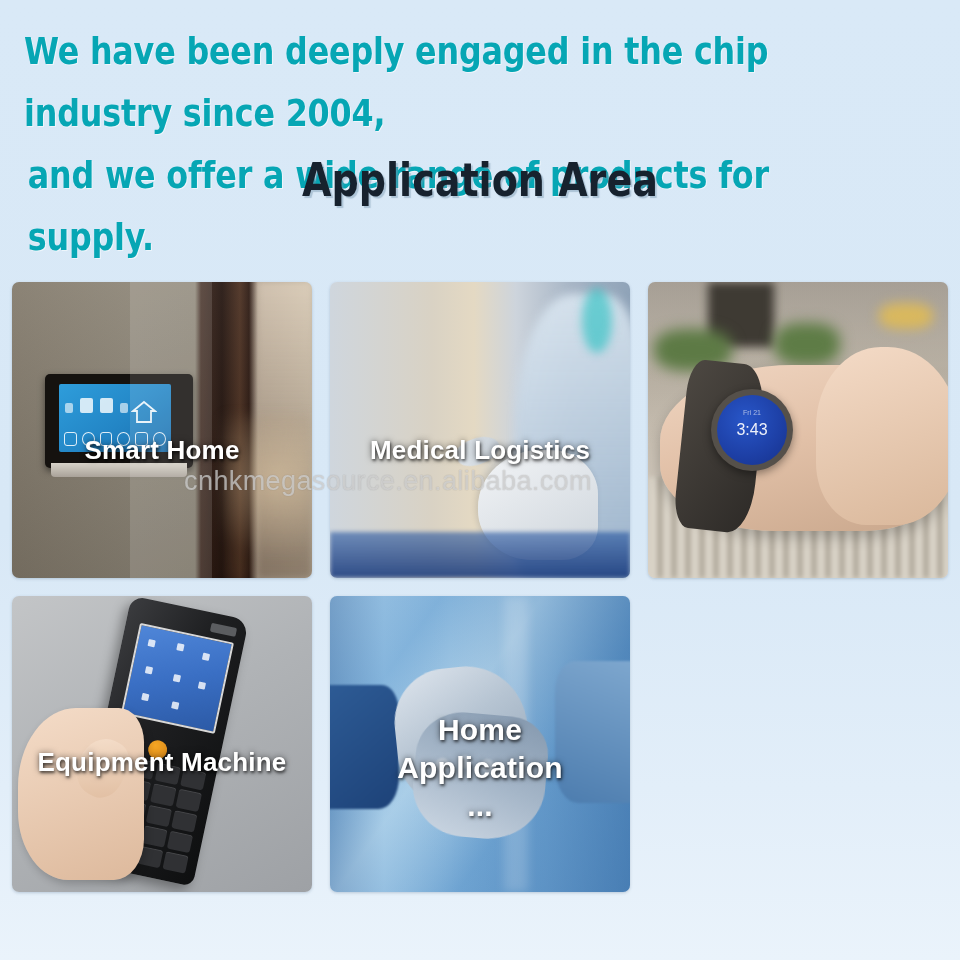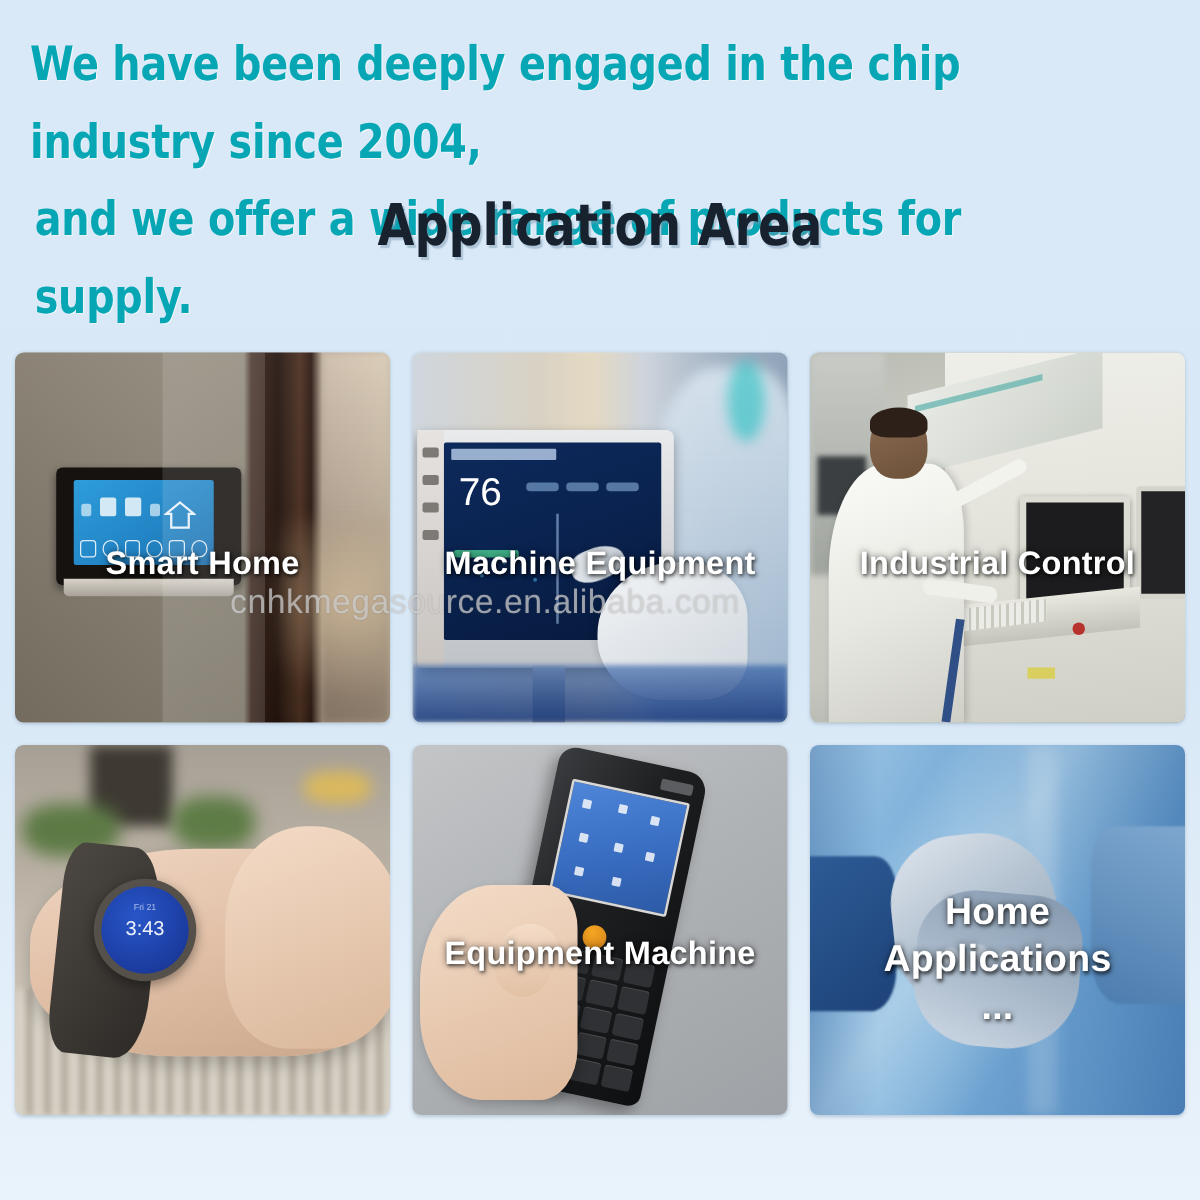--- a/index.html
+++ b/index.html
@@ -582,70 +582,27 @@
         </div>
         <div class="sheet"></div>
       </div>
       <div class="label mid">Smart Home</div>
     </div>
 
     <div class="card c2">
       <div class="photo">
         <div class="bg-person"></div>
         <div class="bg-teal"></div>
-        <div class="monitor">
-          <div class="screen">
-            <div class="topbar"></div>
-            <div class="bignum">76</div>
-            <div class="pillrow">
-                <span></span>
-                <span></span>
-                <span></span>
-              </div>
-            <div class="grn"></div>
-            <div class="wave"></div>
-            <div class="cross"></div>
-          </div>
-          <div class="sidebar">
-              <i></i>
-              <i></i>
-              <i></i>
-              <i></i>
-            </div>
-          <div class="stand"></div>
-        </div>
         <div class="finger"></div>
         <div class="hand"></div>
         <div class="blue-drape"></div>
       </div>
-      <div class="label mid">Machine Equipment</div>
+      <div class="label mid">Medical Logistics</div>
     </div>
 
-    <div class="card c3">
-      <div class="photo">
-        <div class="bg-left"></div>
-        <div class="bg-dark"></div>
-        <div class="machine"></div>
-        <div class="mach-arm"></div>
-        <div class="mach-teal"></div>
-        <div class="crt"></div>
-        <div class="crt2"></div>
-        <div class="desk"></div>
-        <div class="keyboard"></div>
-        <div class="redbtn"></div>
-        <div class="yellow"></div>
-        <div class="person-coat"></div>
-        <div class="person-head"></div>
-        <div class="person-hair"></div>
-        <div class="person-arm"></div>
-        <div class="person-arm2"></div>
-        <div class="hose"></div>
-      </div>
-      <div class="label mid">Industrial Control</div>
-    </div>
 
     <div class="card c4">
       <div class="photo">
         <div class="bg-blur"></div>
         <div class="dark-bld"></div>
         <div class="hedge1"></div>
         <div class="hedge2"></div>
         <div class="light"></div>
         <div class="fence"></div>
         <div class="arm"></div>
@@ -710,21 +667,21 @@
         <div class="band"></div>
         <div class="blurv"></div>
         <div class="cuff-l"></div>
         <div class="cuff-r"></div>
         <div class="hand-a"></div>
         <div class="hand-b"></div>
         <div class="knuckles"></div>
       </div>
       <div class="label multi">
         <div>Home</div>
-        <div>Applications</div>
+        <div>Application</div>
         <div>...</div>
       </div>
     </div>
 
   </div>
 
   <div class="watermark">cnhkmegasource.en.alibaba.com</div>
 
 </div>
 

